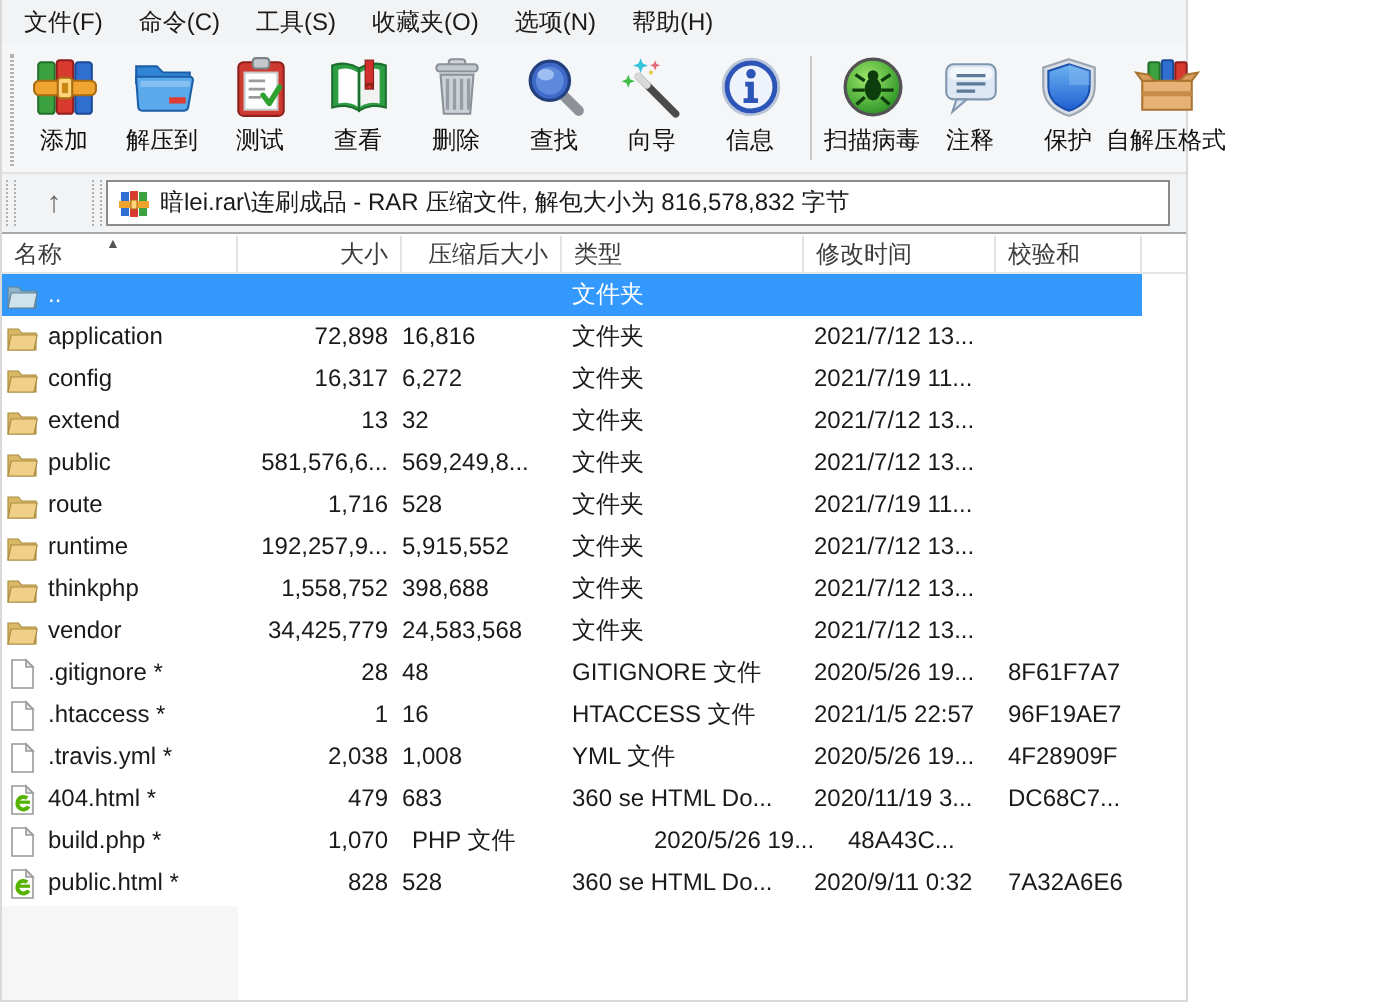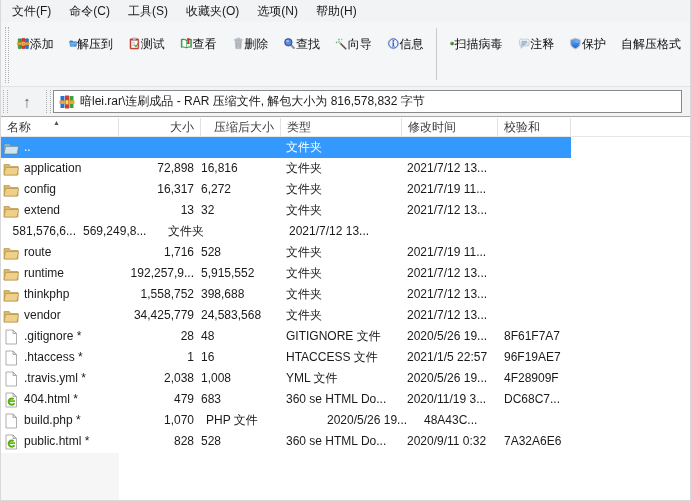--- a/index.html
+++ b/index.html
@@ -2,30 +2,30 @@
 <html style="--sel: #3399ff;"><head>
 <meta charset="utf-8">
 <style>
   * { box-sizing: border-box; }
   html,body { margin:0; padding:0; }
   body {
     width:691px; height:501px; overflow:hidden;
     font-family:"Liberation Sans", sans-serif; font-size:12px; color:#1a1a1a;
     background:#fff;
   }
-  .window { width:691px; height:501px; display:flex; flex-direction:column; background:#fff; border:1px solid #d9d9d9; border-top:none; }
+  .window { width:594px; height:501px; display:flex; flex-direction:column; background:#fff; border:1px solid #d9d9d9; border-top:none; }
 
   
   .menubar { flex:0 0 22px; background:#f2f3f4; display:flex; align-items:center; padding-left:2px; }
   .menu-item { padding:0 9px; line-height:22px; white-space:nowrap; cursor:default; }
 
   
   .toolbar { flex:0 0 65px; background:#f5f6f7; display:flex; align-items:flex-start; padding:2px 0 0 2px; border-bottom:1px solid #e2e2e2; }
   .gripper { width:5px; align-self:stretch; margin:3px 2px; border-left:1px dotted #b0b0b0; border-right:1px dotted #b0b0b0; }
-  .tbtn { display:flex; flex-direction:row; align-items:center; padding:3px 6px 2px; margin-right:3px; min-width:46px; border-radius:3px; }
+  .tbtn { display:flex; flex-direction:column; align-items:center; padding:3px 6px 2px; margin-right:3px; min-width:46px; border-radius:3px;justify-content:center; }
   .tbtn svg { width:33px; height:33px; display:block; }
   .tlabel { margin-top:2px; white-space:nowrap; color:#111; }
   .tsep { flex:0 0 1px; background:#c9c9c9; height:52px; margin:4px 7px 0 4px; }
 
   
   .addressbar { flex:0 0 29px; background:#f2f3f4; display:flex; align-items:center; padding-right:8px; }
   .upbtn { width:34px; height:23px; display:flex; align-items:center; justify-content:center; color:#6d6d6d; font-size:15px; border-radius:2px; }
   .addrinput { flex:1; height:23px; background:#fff; border:1px solid #8a8a8a; display:flex; align-items:center; gap:5px; padding:0 5px; margin-left:0; }
   .addrinput svg { width:16px; height:16px; flex:0 0 auto; }
   .addrtext { white-space:nowrap; overflow:hidden; }
@@ -341,20 +341,26 @@
             </svg>
             <span class="fname">extend</span>
           </div>
           <div class="cell c1">13</div>
           <div class="cell c2">32</div>
           <div class="cell c3">文件夹</div>
           <div class="cell c4">2021/7/12 13...</div>
           <div class="cell c5"></div>
         </div>
         <div class="frow">
+          <div class="cell c0">
+            <svg>
+              <use href="#i-folder"></use>
+            </svg>
+            <span class="fname">public</span>
+          </div>
           <div class="cell c1">581,576,6...</div>
           <div class="cell c2">569,249,8...</div>
           <div class="cell c3">文件夹</div>
           <div class="cell c4">2021/7/12 13...</div>
           <div class="cell c5"></div>
         </div>
         <div class="frow">
           <div class="cell c0">
             <svg>
               <use href="#i-folder"></use>

